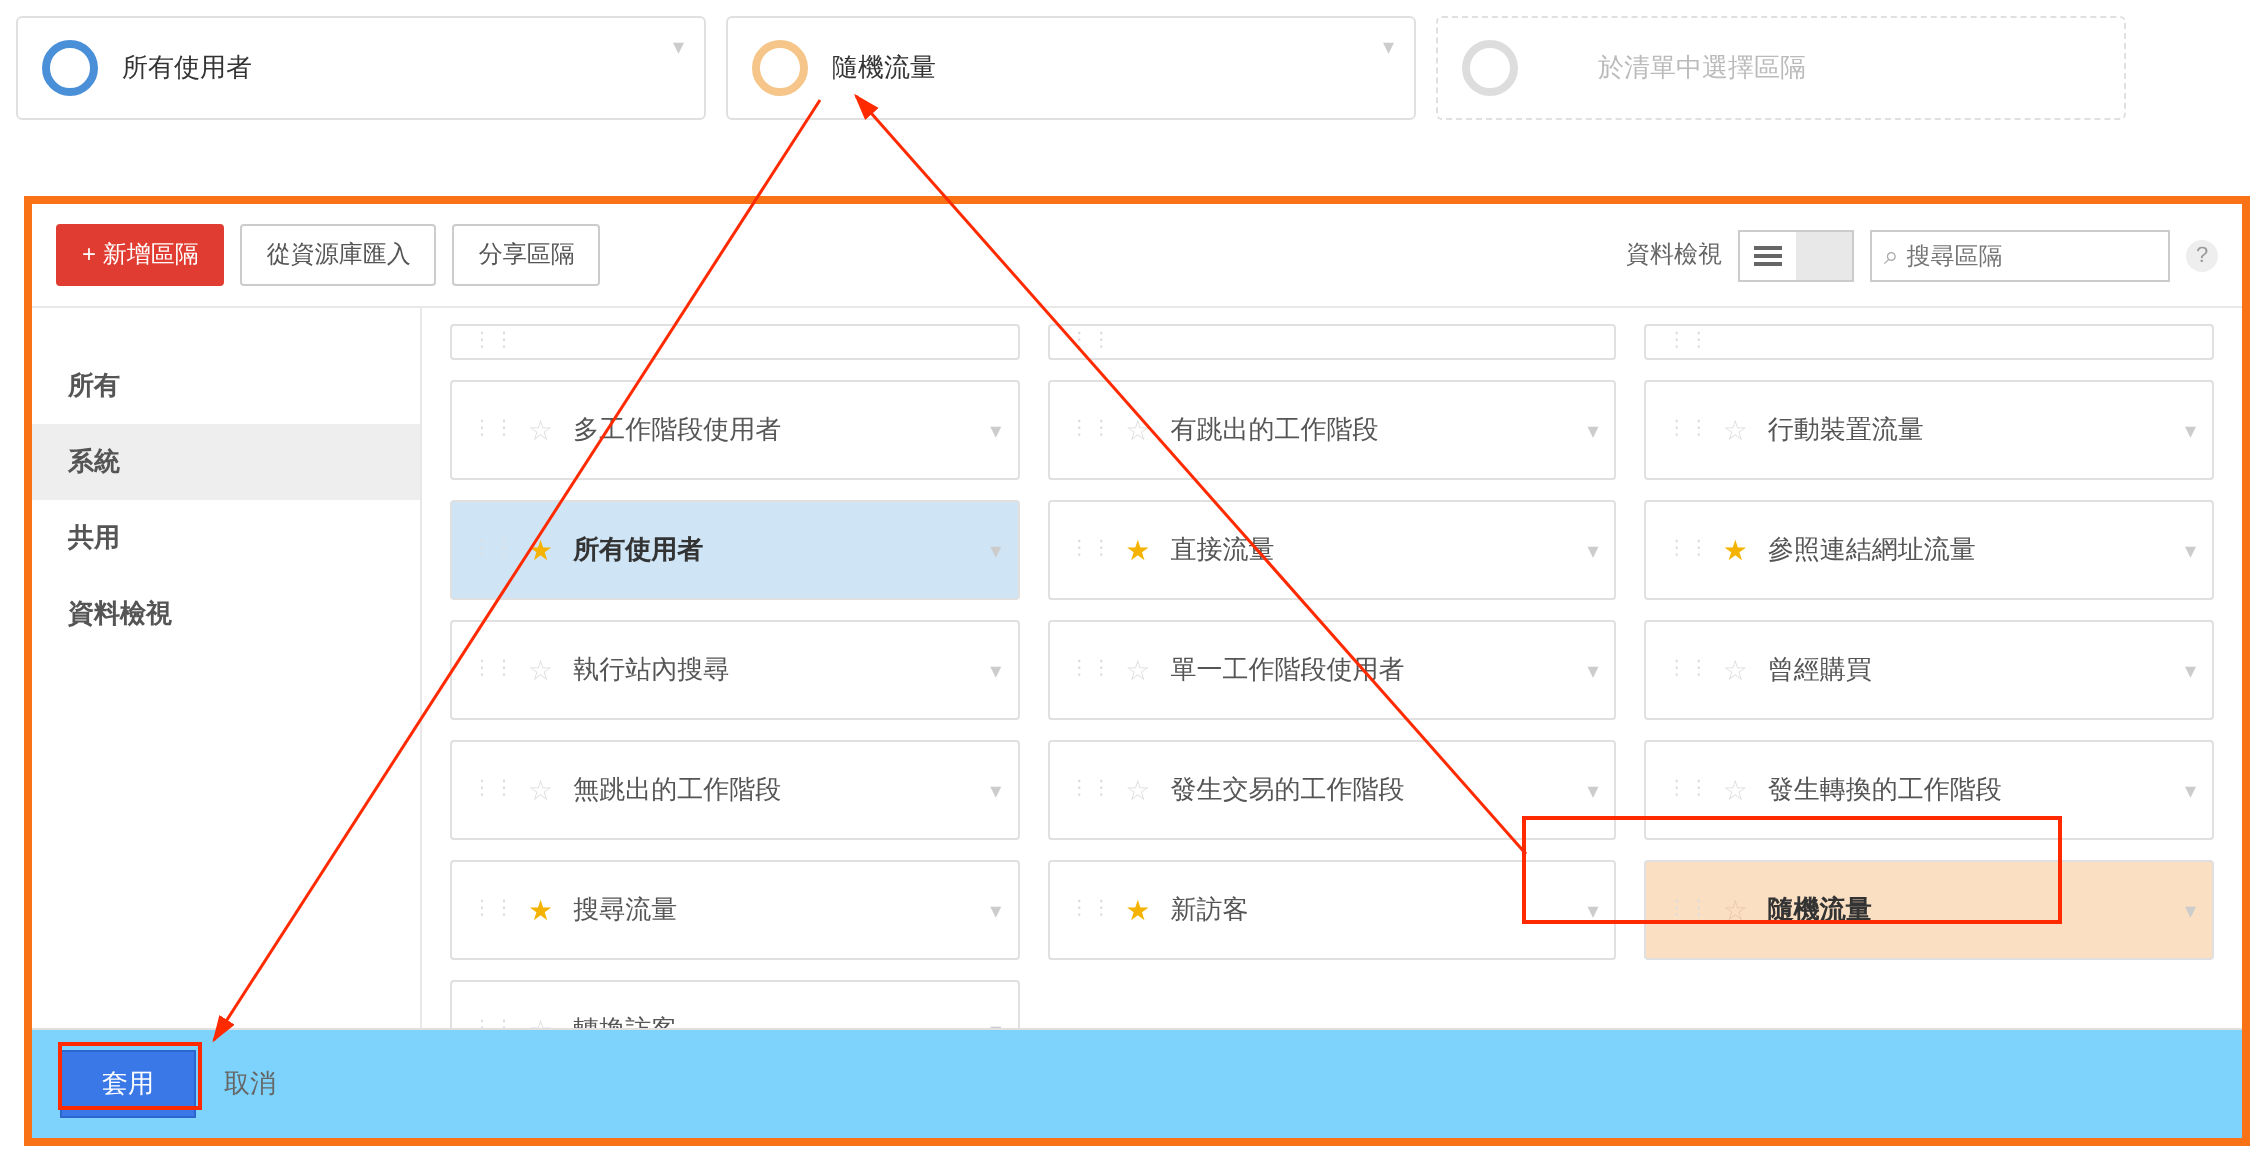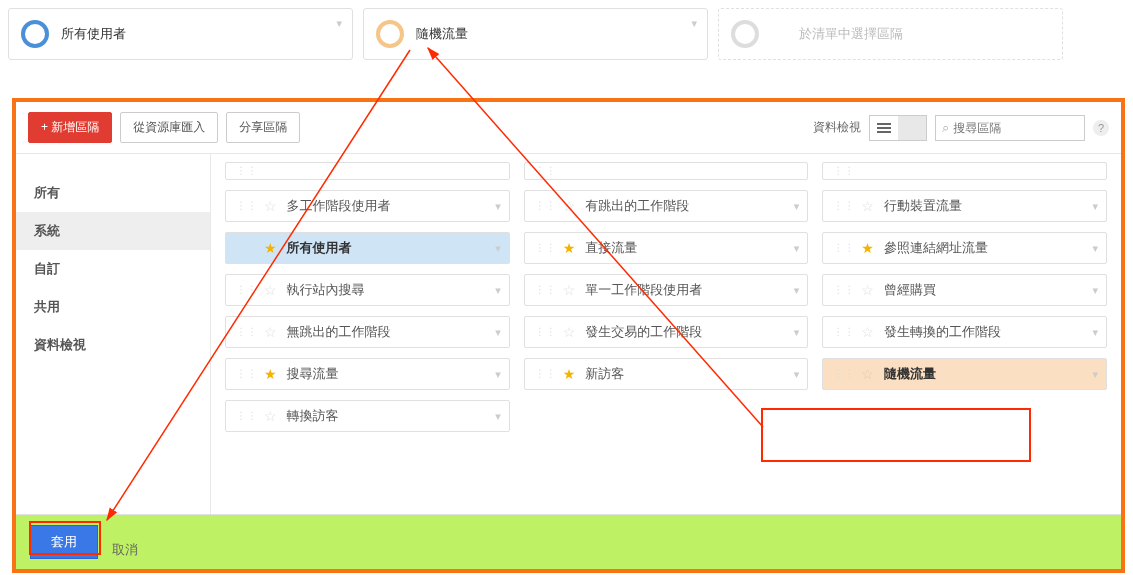--- a/index.html
+++ b/index.html
@@ -29,34 +29,34 @@
 .help-icon { width: 16px; height: 16px; border-radius: 50%; background: #eee; color: #999; display: flex; align-items: center; justify-content: center; font-size: 11px; }
 
 .body-area { display: flex; height: 360px; }
 .sidebar { width: 195px; border-right: 1px solid #e8e8e8; padding-top: 20px; }
 .sidebar-header { color: #999; font-size: 12px; padding: 6px 18px; }
 .sidebar-item { padding: 10px 18px; font-size: 13px; color: #555; cursor: pointer; font-weight: bold; }
 .sidebar-item.active { background: #eee; }
 
 .grid-area { flex: 1; padding: 8px 14px; overflow: hidden; position: relative; }
 .grid { display: grid; grid-template-columns: repeat(3, 1fr); gap: 10px 14px; }
-.card { border: 1px solid #e0e0e0; height: 32px; display: flex; align-items: center; padding: 0 10px; position: relative; border-radius: 2px; background: #fff; }
+.card { border: 1px solid #e0e0e0; height: 50px; display: flex; align-items: center; padding: 0 10px; position: relative; border-radius: 2px; background: #fff; }
 .card.small-top { height: 18px; }
 .card .drag { color: #ddd; font-size: 10px; line-height: 4px; margin-right: 6px; letter-spacing: 1px; }
 .card .star { color: #ddd; font-size: 14px; margin-right: 10px; }
 .card .star.filled { color: #f5b301; }
 .card .label { color: #555; font-size: 13px; }
 .card .caret { position: absolute; right: 8px; color: #ccc; font-size: 11px; }
 .card.selected-blue { background: #cfe5f6; }
 .card.selected-blue .label { font-weight: bold; color: #333; }
 .card.selected-orange { background: #fadfc2; }
 .card.selected-orange .label { font-weight: bold; color: #333; }
 .card.selected-orange .star { color: #e8c9a8; }
 
-.footer { border-top: 1px solid #e0e0e0; padding: 10px 14px; display: flex; align-items: flex-end; gap: 14px; background: #bef264; }
+.footer { border-top: 1px solid #e0e0e0; padding: 10px 14px; display: flex; align-items: center; gap: 14px; background: #7dd3fc; }
 .btn-blue { background: #3b78e7; border: 1px solid #2a65d0; color: #fff; padding: 7px 20px; font-size: 13px; cursor: pointer; }
 .cancel-link { color: #666; font-size: 13px; cursor: pointer; }
 
 .highlight-red { position: absolute; border: 2px solid #ff2a00; pointer-events: none; }
 .arrow-svg { position: absolute; top: 0; left: 0; pointer-events: none; }
 
 .list-icon { display: inline-flex; flex-direction: column; gap: 2px; }
 .list-icon i { display: block; width: 14px; height: 2px; background: #666; }
 .grid-icon { display: inline-grid; grid-template-columns: 6px 6px; grid-template-rows: 6px 6px; gap: 2px; }
 .grid-icon i { background: #666; }
@@ -112,21 +112,20 @@
       </div>
       <div class="help-icon">?</div>
     </div>
   </div>
 
   <div class="body-area">
     <div class="sidebar">
       <div id="sidebar-items">
           <div class="sidebar-item">所有</div>
           <div class="sidebar-item active">系統</div>
-          <div class="sidebar-item">自訂</div>
           <div class="sidebar-item">共用</div>
           <div class="sidebar-item">資料檢視</div>
         </div>
     </div>
     <div class="grid-area">
       <div class="grid" id="top-row">
           <div class="card small-top">
             <span class="drag">⋮⋮</span>
           </div>
           <div class="card small-top">

